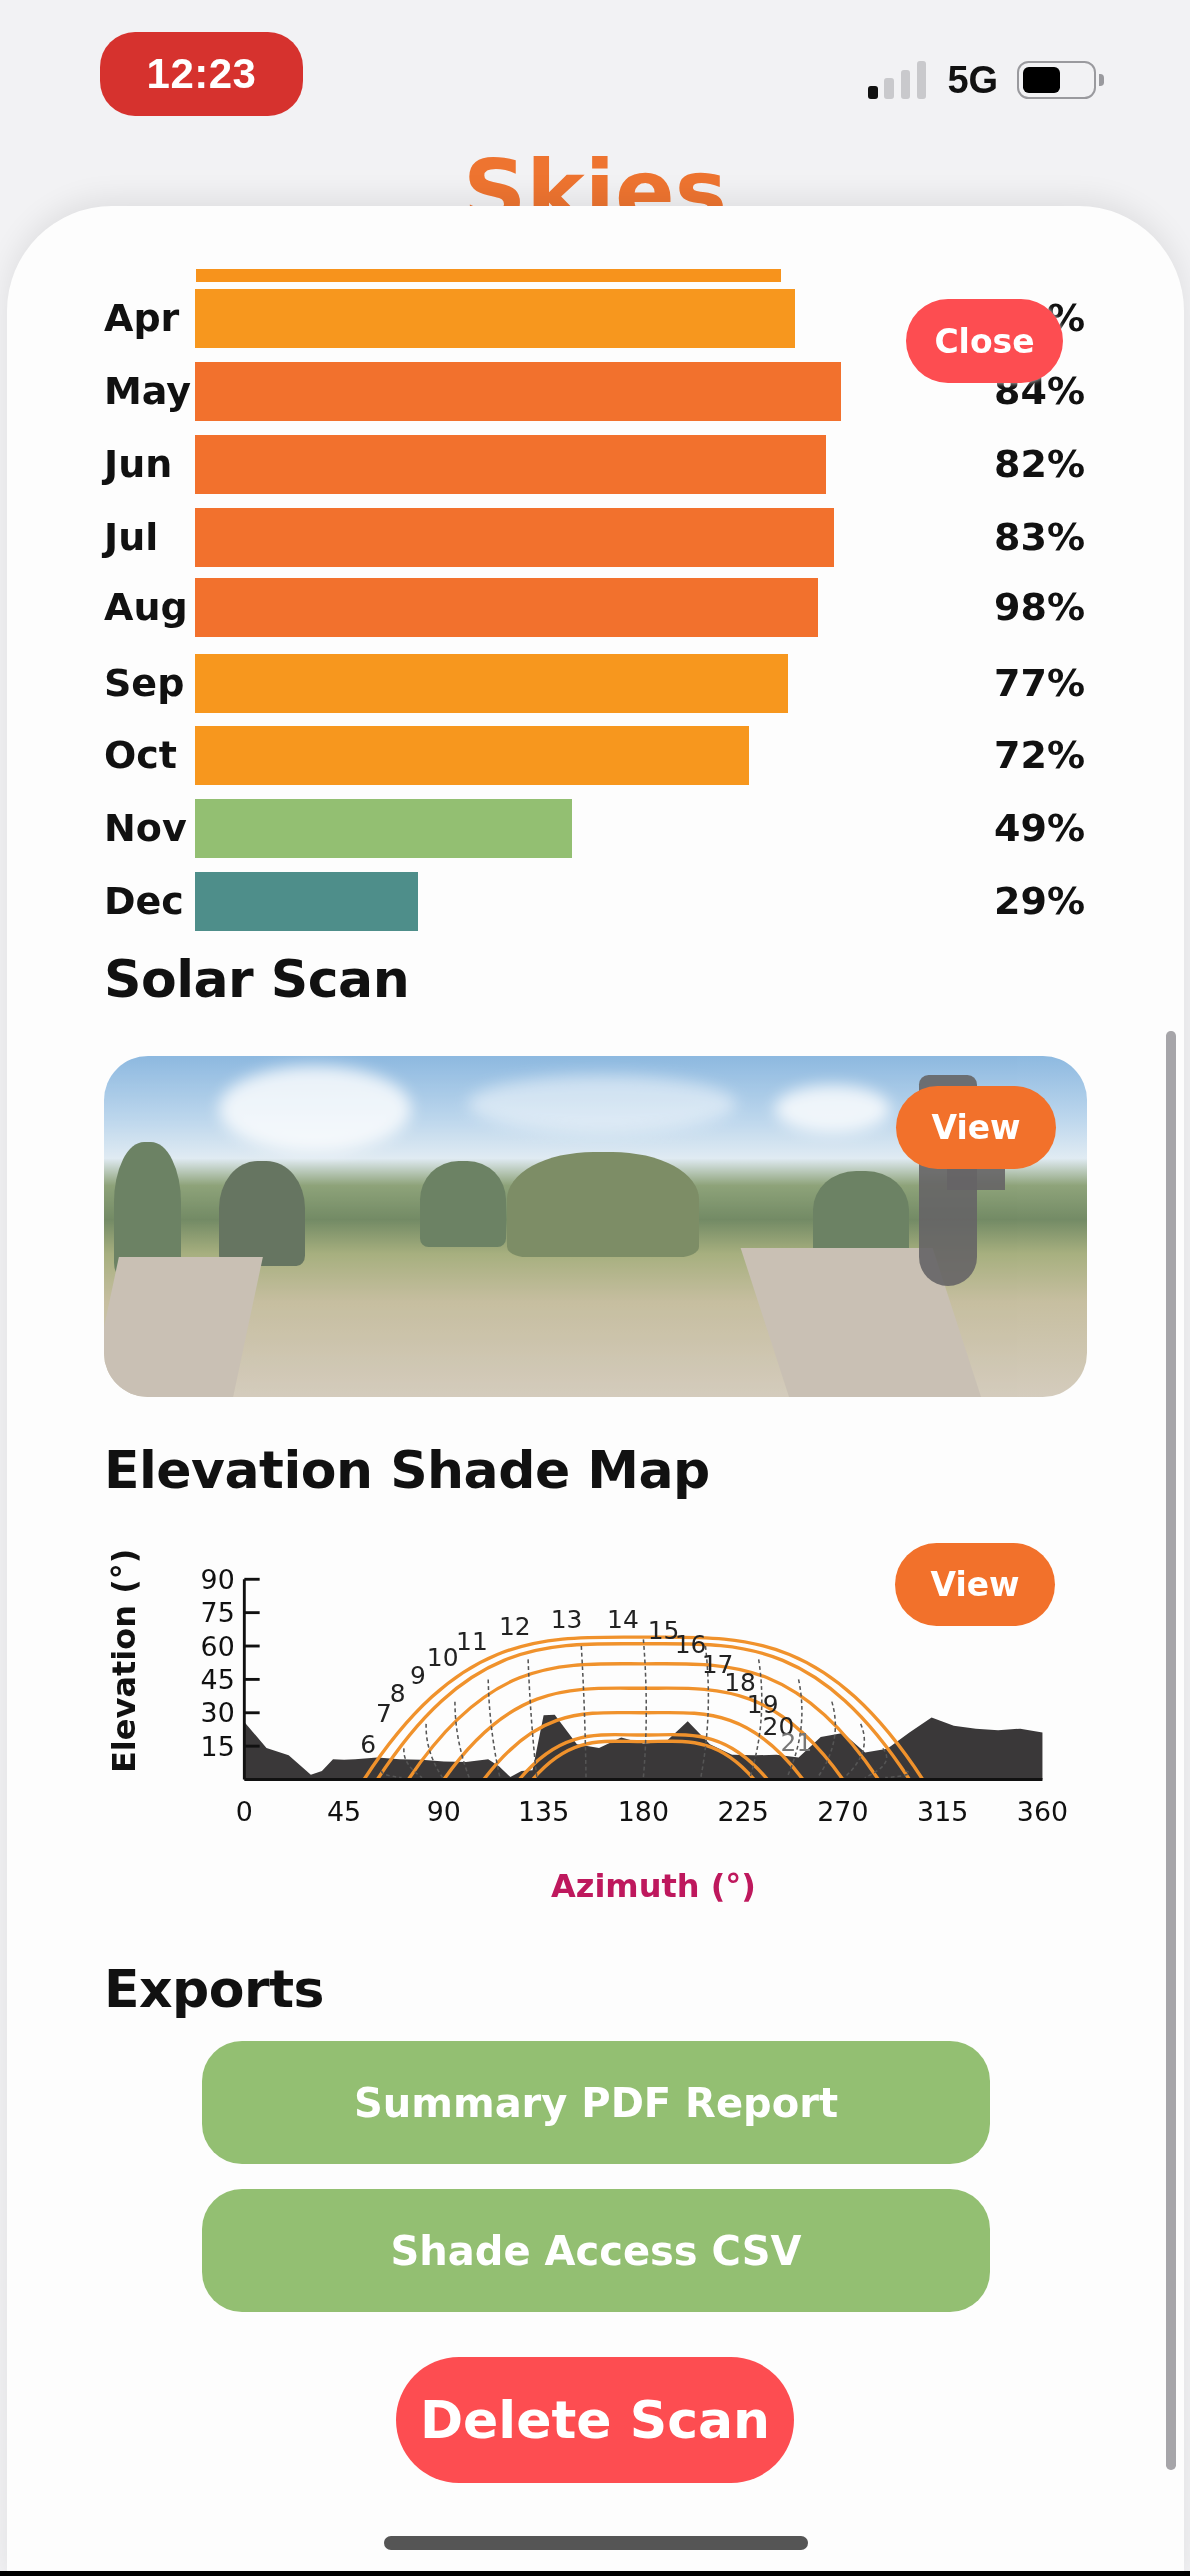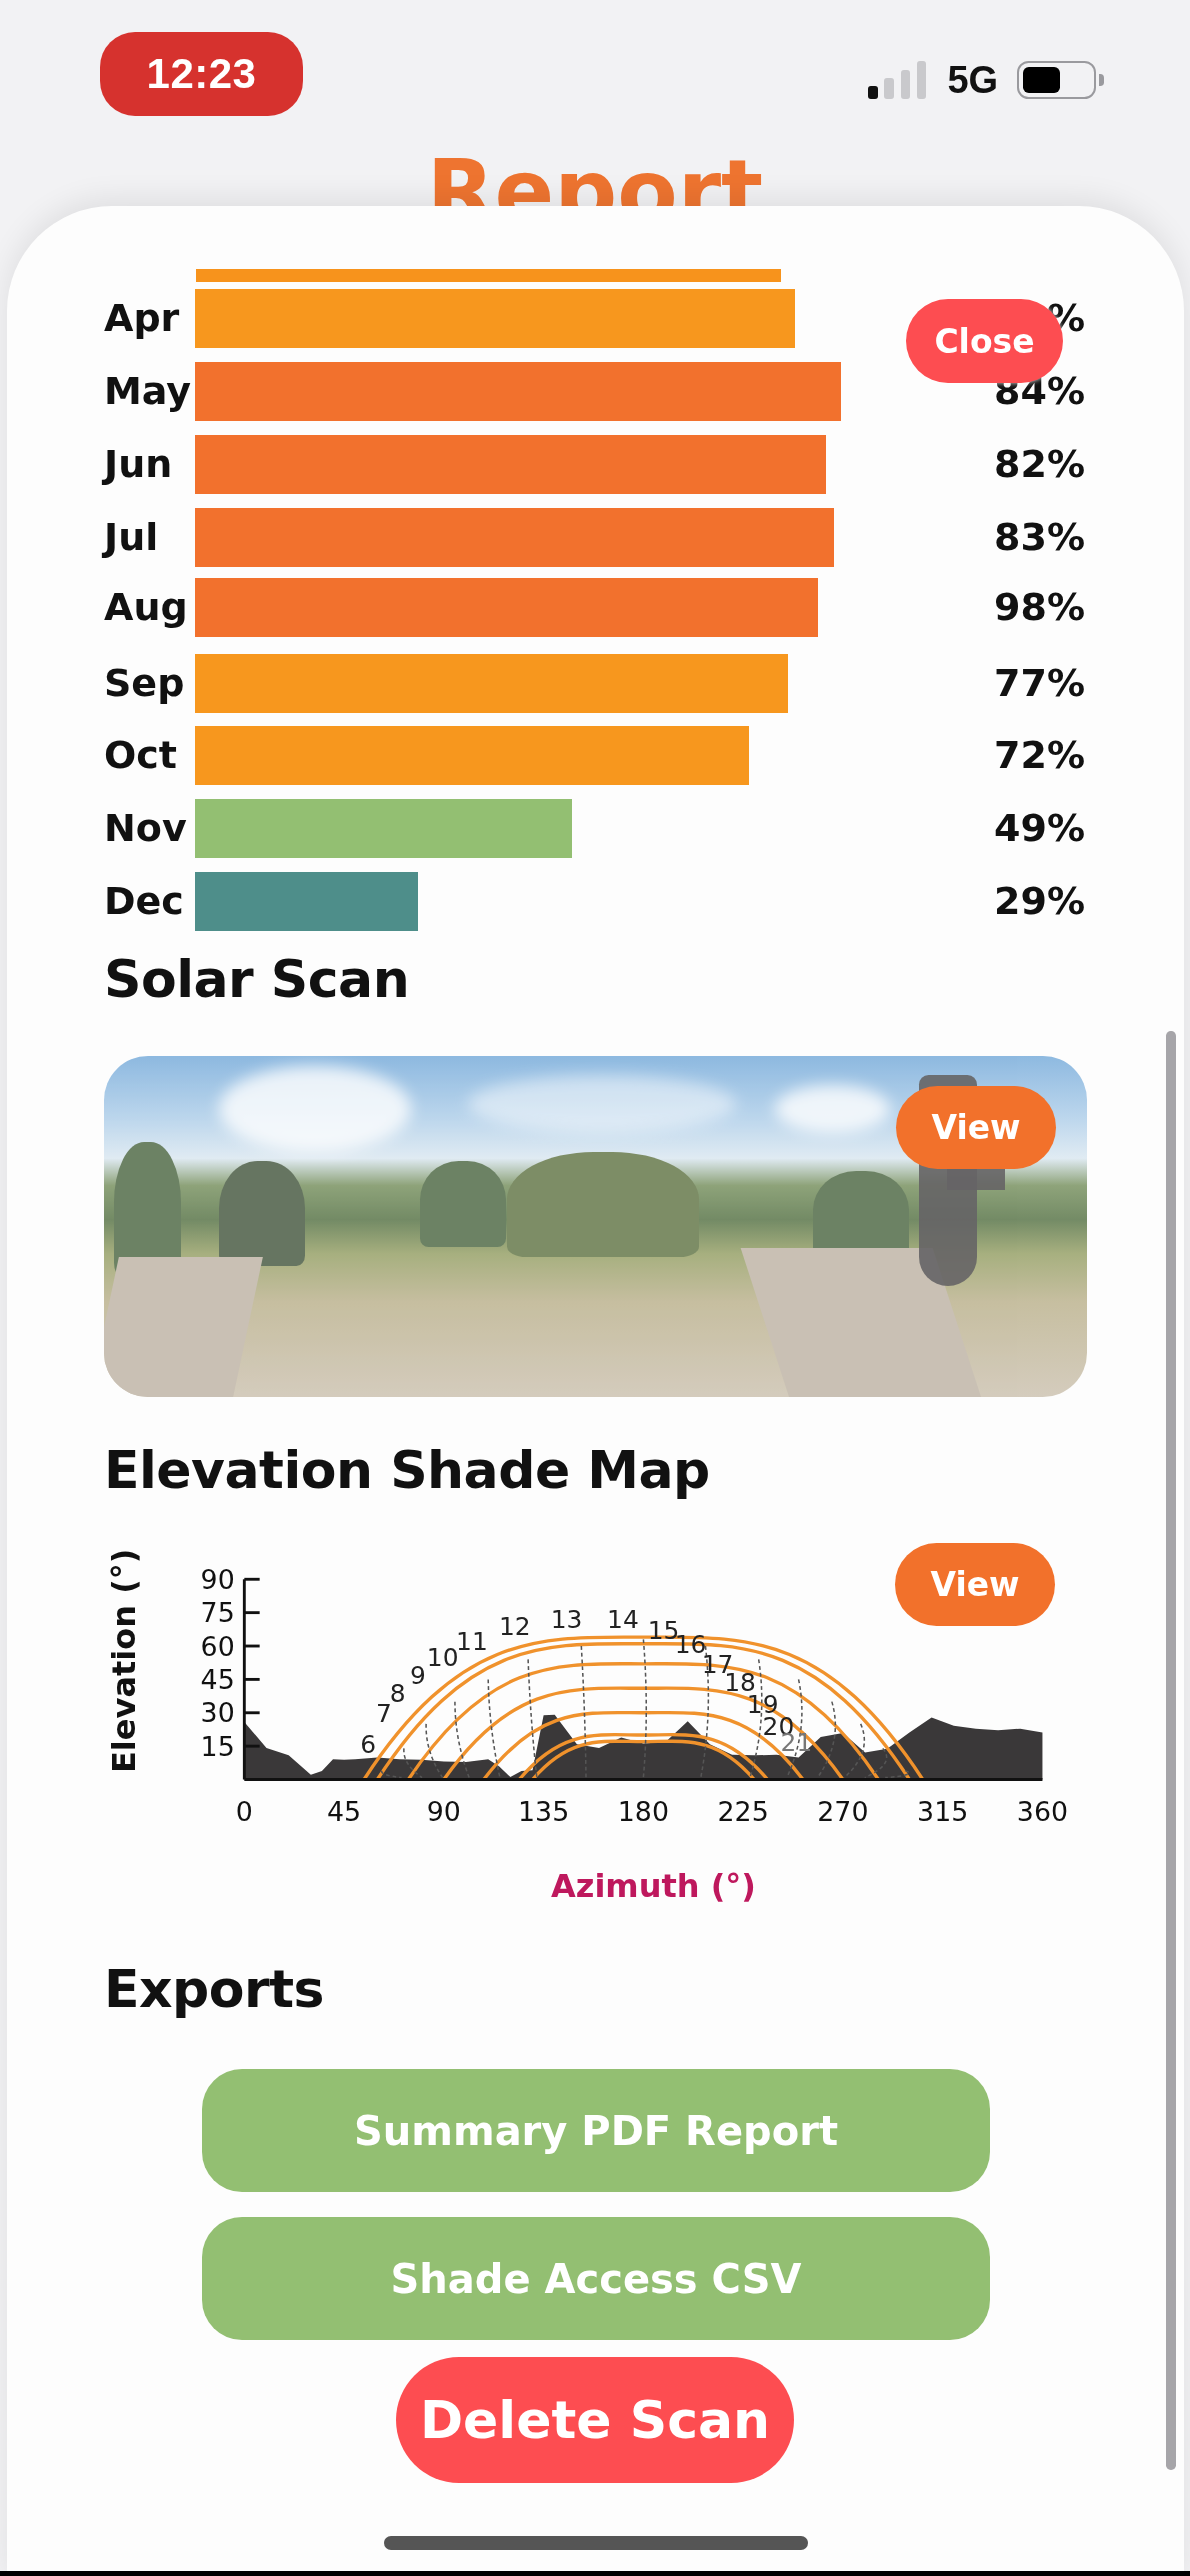--- a/index.html
+++ b/index.html
@@ -72,21 +72,21 @@
 
   
   .chart { position: absolute; left: 0; top: 0; width: 1190px; height: 2576px; pointer-events: none; }
   .chart svg { position: absolute; left: 0; top: 0; }
   .axis-label-y { position: absolute; left: 105px; top: 1773px; transform: rotate(-90deg); transform-origin: 0 0; font-family: "DejaVu Sans", sans-serif; font-weight: bold; font-size: 32px; color: #111; white-space: nowrap; }
   .axis-label-x { position: absolute; left: 551px; top: 1867px; font-family: "DejaVu Sans", sans-serif; font-weight: bold; font-size: 32px; color: #be185d; white-space: nowrap; }
 
   .export-btn {
     position: absolute; left: 202px; width: 788px; height: 123px; border-radius: 40px; border: none;
     background: #93bf72; color: #fff; font-family: "DejaVu Sans", sans-serif; font-weight: bold; font-size: 40px;
-    display: flex; align-items: center; justify-content: center; margin-top: 28px;
+    display: flex; align-items: center; justify-content: center;
   }
   .delete-btn {
     position: absolute; left: 396px; top: 2357px; width: 398px; height: 126px; border-radius: 63px; border: none;
     background: #fd4d51; color: #fff; font-family: "DejaVu Sans", sans-serif; font-weight: bold; font-size: 52px;
     display: flex; align-items: center; justify-content: center;
   }
   .scrollbar { position: absolute; left: 1166px; top: 1031px; width: 9.6px; height: 1439px; background: #a6a5a9; border-radius: 4.8px; }
   .home-indicator { position: absolute; left: 384px; top: 2536px; width: 424px; height: 14.4px; background: #555; border-radius: 7.7px; }
   .bottom-strip { position: absolute; left: 0; top: 2571px; width: 1190px; height: 4.8px; background: #000; }
 </style>
@@ -100,21 +100,21 @@
     <span style="height:21px"></span>
     <span style="height:29px"></span>
     <span style="height:38px"></span>
   </div>
   <div class="net">5G</div>
   <div class="battery">
       <div class="fill" id="battery-fill" style="width: 55%;"></div>
     </div>
 </div>
 
-<div class="app-title">Report</div>
+<div class="app-title">Skies</div>
 
 <div class="sheet">
   <div class="sheet-inner">
 
     <div class="partial-bar" id="partial-bar" style="width: 585px;"></div>
 
     <div id="bar-rows">
         <div class="bar-row" style="top: 289px;">
           <span class="bar-label">Apr</span>
           <div class="bar" style="width: 600px; background: rgb(247, 151, 30);"></div>

